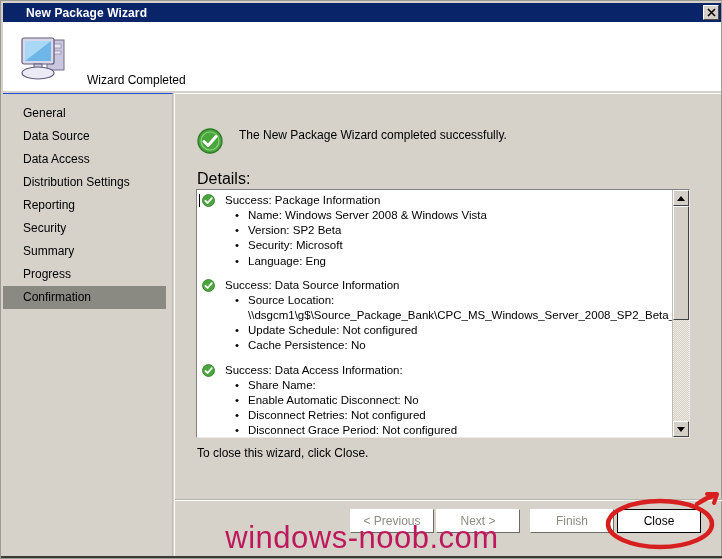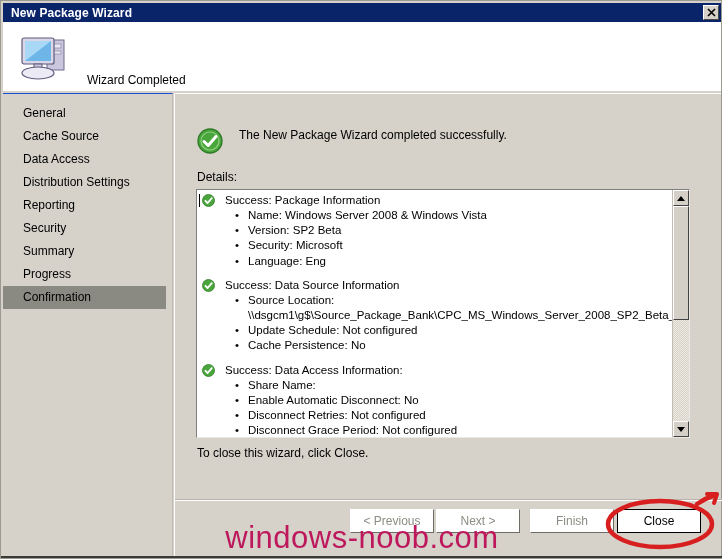--- a/index.html
+++ b/index.html
@@ -32,21 +32,21 @@
   
   .titlebar {
     position: absolute;
     left: 2px; top: 2px;
     width: 718px;
     height: 19px;
     box-sizing: border-box;
     background: #0a246a;
     display: flex;
     align-items: center;
-    padding-left: 8px;
+    padding-left: 23px;
   }
   .titlebar-text {
     color: #ffffff;
     font-size: 12px;
     font-weight: bold;
     letter-spacing: 0.1px;
     white-space: nowrap;
   }
   .close-x {
     position: absolute;
@@ -158,21 +158,21 @@
     margin-left: 16px;
     font-size: 12px;
     color: #000000;
     white-space: nowrap;
   }
 
   .details-label {
     position: absolute;
     left: 22px;
     top: 76px;
-    font-size: 12px;
+    font-size: 16px;
     color: #000000;
   }
 
   
   .details-box {
     position: absolute;
     left: 21px;
     top: 95px;
     width: 494px;
     height: 249px;
@@ -431,21 +431,21 @@
         <rect x="17" y="34" width="8" height="5" fill="#c9c6dd" stroke="#5f5d7d" stroke-width="1"></rect>
 
         <ellipse cx="21" cy="43" rx="16" ry="6" fill="#eceaf5" stroke="#5f5d7d" stroke-width="1.2"></ellipse>
       </svg>
       <div class="header-title">Wizard Completed</div>
     </div>
 
     <div class="sidebar">
       <div class="nav-list">
         <div class="nav-item">General</div>
-        <div class="nav-item">Cache Source</div>
+        <div class="nav-item">Data Source</div>
         <div class="nav-item">Data Access</div>
         <div class="nav-item">Distribution Settings</div>
         <div class="nav-item">Reporting</div>
         <div class="nav-item">Security</div>
         <div class="nav-item">Summary</div>
         <div class="nav-item">Progress</div>
         <div class="nav-item selected">Confirmation</div>
       </div>
     </div>
 

